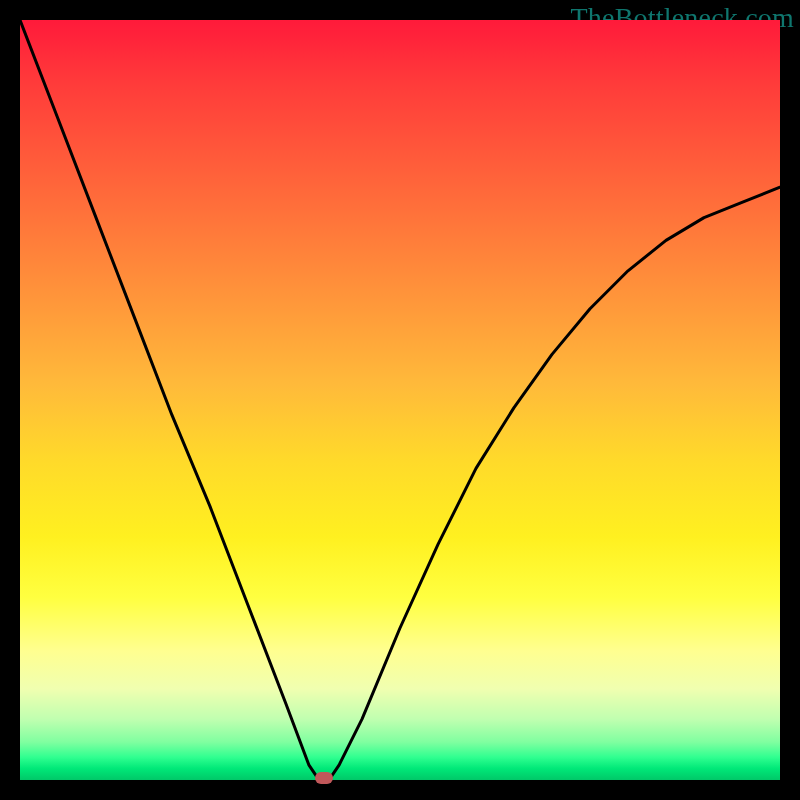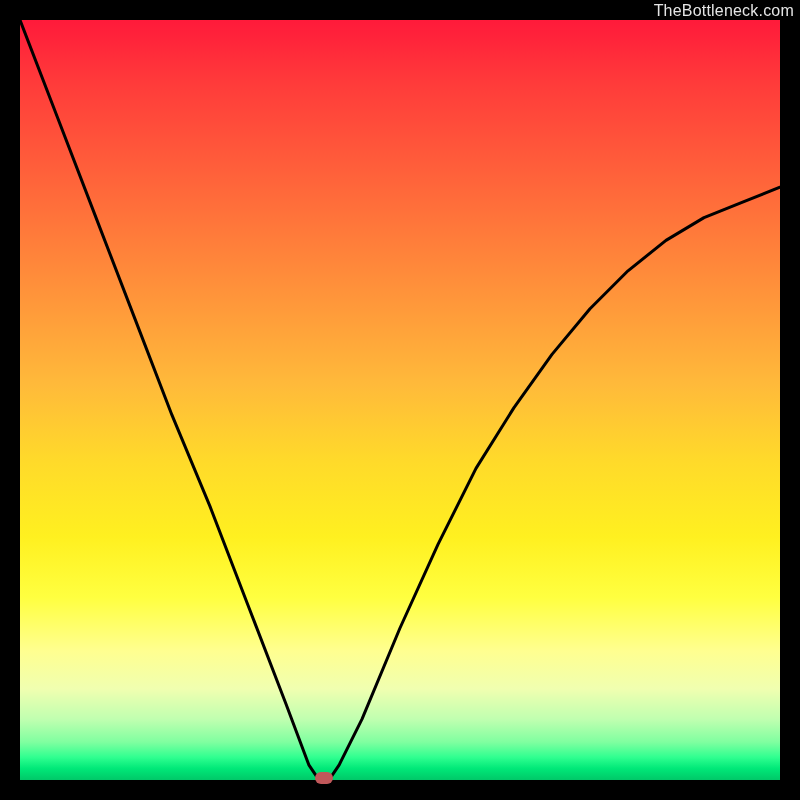--- a/index.html
+++ b/index.html
@@ -31,23 +31,23 @@
       #c0ffb0 92%,
       #80ffa0 95%,
       #30ff90 97%,
       #00e878 98.5%,
       #00c868 100%);
   }
   .watermark {
     position: absolute;
     top: 2px;
     right: 6px;
-    font-family: Liberation Sans, sans-serif;
-    font-size: 16px;
-    color: #e5e5e5;
+    font-family: Liberation Serif, serif;
+    font-size: 28px;
+    color: #0f766e;
     letter-spacing: 0.2px;
   }
   .curve {
     position: absolute;
     left: 0; top: 0;
     width: 760px; height: 760px;
     pointer-events: none;
   }
   .marker {
     position: absolute;

